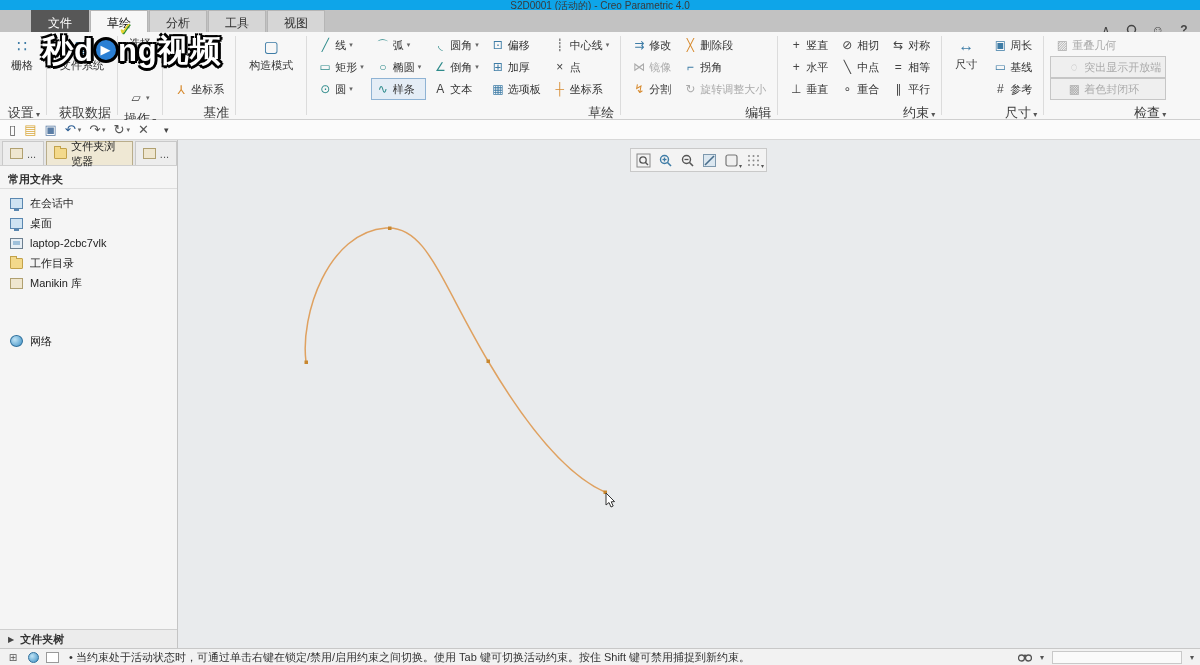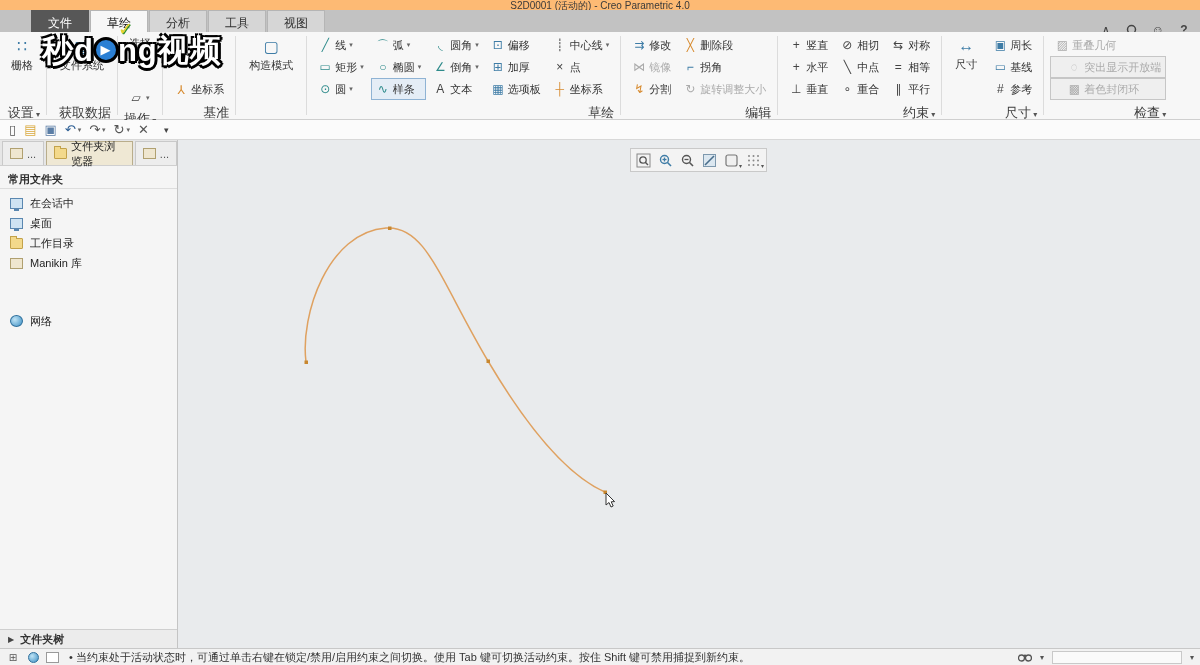--- a/index.html
+++ b/index.html
@@ -1,21 +1,21 @@
 <!DOCTYPE html>
 <html><head>
 <meta charset="utf-8">
 <style>
   * { margin:0; padding:0; box-sizing:border-box; }
   html,body { width:1200px; height:665px; overflow:hidden;
     font-family:"Liberation Sans","DejaVu Sans",sans-serif; font-size:11px; color:#333; background:#e9ebed; }
   .app { position:relative; width:1200px; height:665px; background:#d9d9d9; }
 
   
-  .titlebar { position:absolute; left:0; top:0; width:100%; height:10px; background:#fdba74; overflow:hidden; }
+  .titlebar { position:absolute; left:0; top:0; width:100%; height:10px; background:#0ea5e9; overflow:hidden; }
   .titlebar .ttl { position:absolute; left:0; right:0; top:-1px; text-align:center; font-size:10px; color:#3a3a3a; }
 
   
   .tabrow { position:absolute; left:0; top:10px; width:100%; height:22px; background:#c2c2c2; display:flex; align-items:flex-end;padding-left:23px; }
   .tab { height:22px; padding:4px 16px 3px; font-size:12px; color:#303030; background:#d6d6d6;
     border:1px solid #b5b5b5; border-bottom:none; margin-right:1px; cursor:default; }
   .tab.filetab { background:#575757; color:#fff; border-color:#575757; margin-left:8px; }
   .tab.active { background:#f7f7f7; color:#111; }
   .winicons { position:absolute; right:8px; top:12px; display:flex; gap:10px; align-items:center; color:#444; }
   .winicons .wi { width:16px; height:16px; display:flex; align-items:center; justify-content:center; font-size:12px; }
@@ -441,20 +441,24 @@
     <div class="nlist">
       <div class="nitem">
           <span class="ic ic-screen"></span>
           <span>在会话中</span>
         </div>
       <div class="nitem">
           <span class="ic ic-screen"></span>
           <span>桌面</span>
         </div>
       <div class="nitem">
+          <span class="ic ic-computer"></span>
+          <span>laptop-2cbc7vlk</span>
+        </div>
+      <div class="nitem">
           <span class="ic ic-folder"></span>
           <span>工作目录</span>
         </div>
       <div class="nitem">
           <span class="ic ic-box"></span>
           <span>Manikin 库</span>
         </div>
       <div class="nitem gap">
           <span class="ic ic-globe"></span>
           <span>网络</span>

